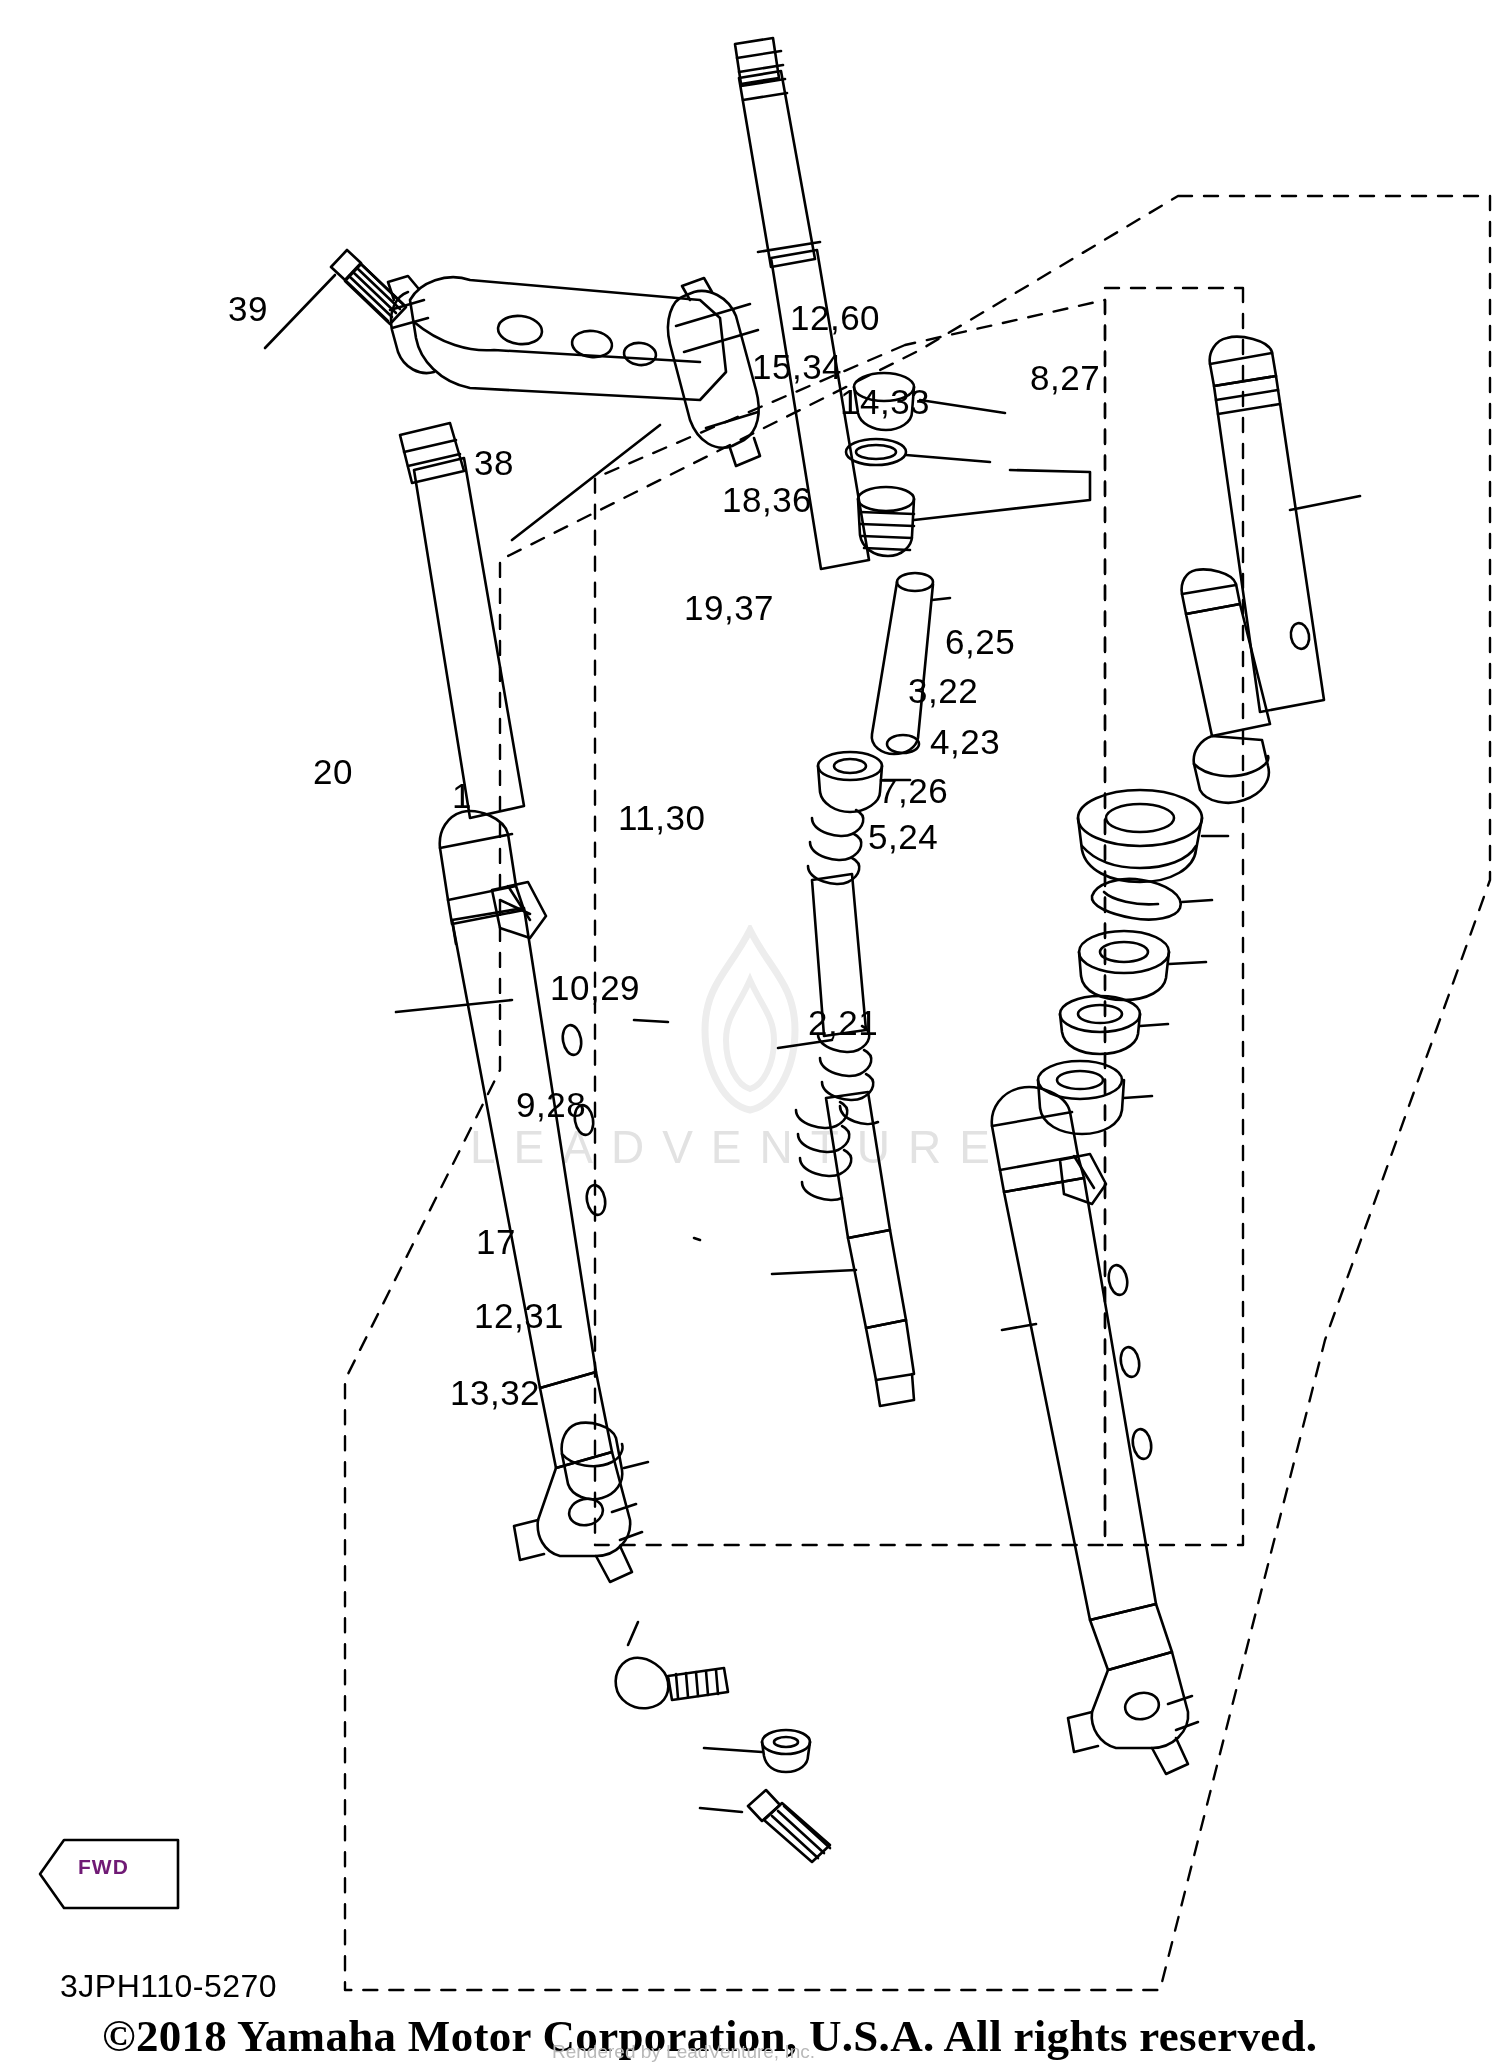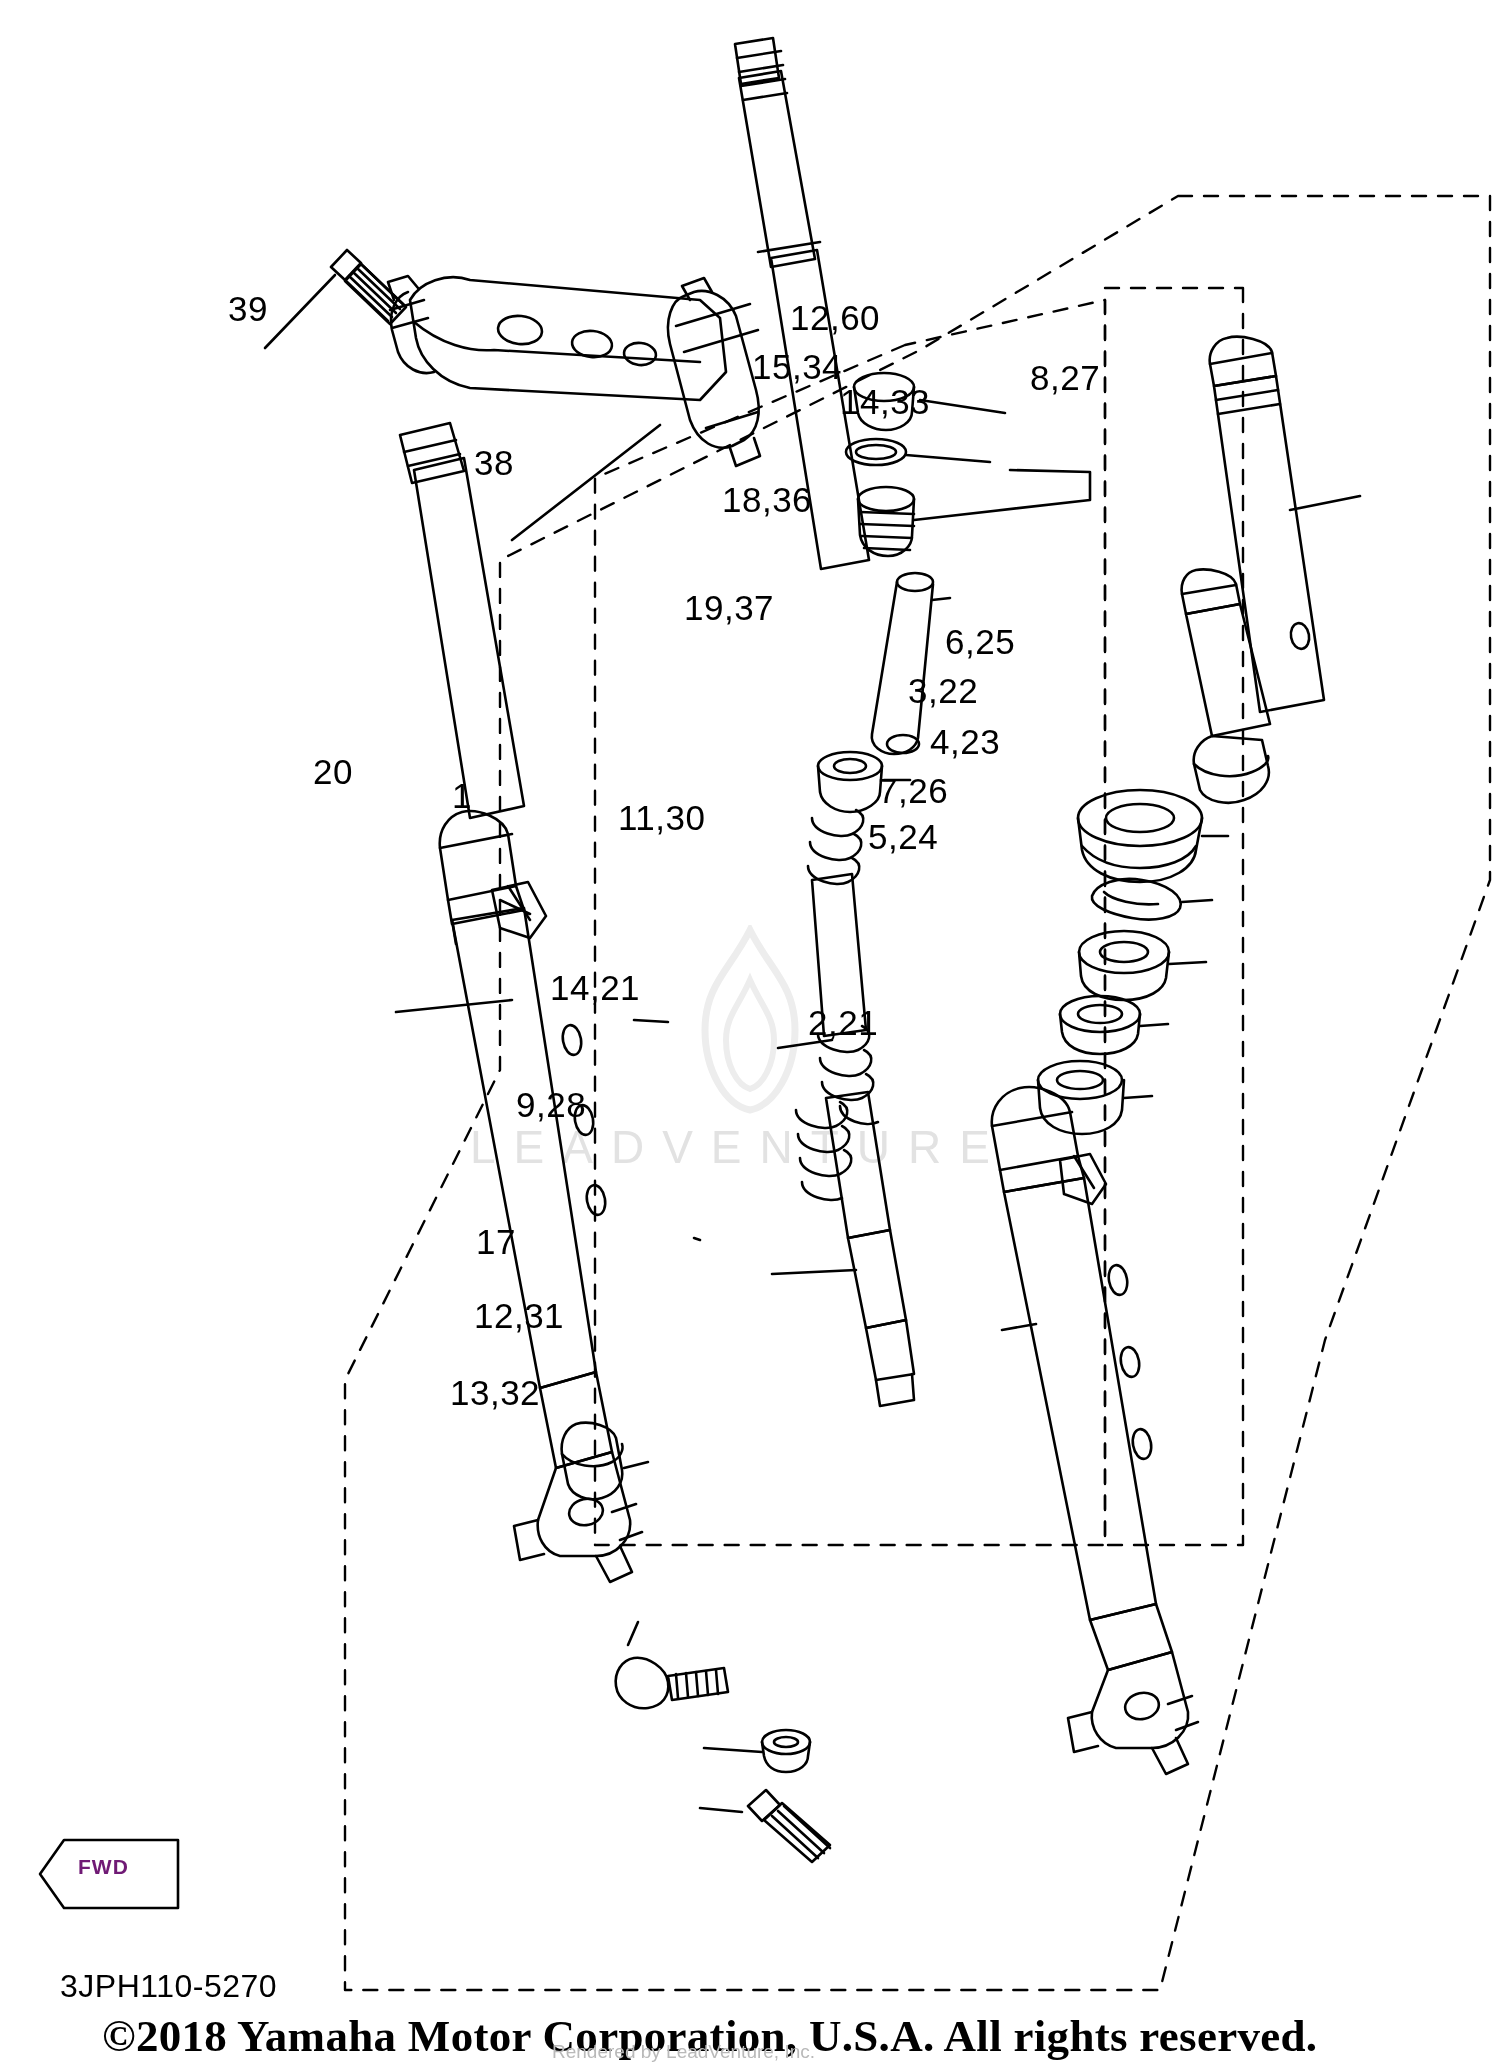--- a/index.html
+++ b/index.html
@@ -376,21 +376,21 @@
   <div class="callout" style="left:722px;  top:480px;">18,36</div>
   <div class="callout" style="left:684px;  top:588px;">19,37</div>
   <div class="callout" style="left:933px;  top:622px;margin-left:12px;">6,25</div>
   <div class="callout" style="left:908px;  top:671px;">3,22</div>
   <div class="callout" style="left:930px;  top:722px;">4,23</div>
   <div class="callout" style="left:878px;  top:771px;">7,26</div>
   <div class="callout" style="left:868px;  top:817px;">5,24</div>
   <div class="callout" style="left:313px;  top:752px;">20</div>
   <div class="callout" style="left:452px;  top:776px;">1</div>
   <div class="callout" style="left:618px;  top:798px;">11,30</div>
-  <div class="callout" style="left:550px;  top:968px;">14,21</div>
+  <div class="callout" style="left:550px;  top:968px;">10,29</div>
   <div class="callout" style="left:808px;  top:1003px;">2,21</div>
   <div class="callout" style="left:516px;  top:1085px;">9,28</div>
   <div class="callout" style="left:476px;  top:1222px;">17</div>
   <div class="callout" style="left:474px;  top:1296px;">12,31</div>
   <div class="callout" style="left:450px;  top:1373px;">13,32</div>
 
   <div class="fwd-label">FWD</div>
   <div class="part-number">3JPH110-5270</div>
   <div class="copyright">©2018 Yamaha Motor Corporation, U.S.A. All rights reserved.</div>
   <div class="rendered-by">Rendered by LeadVenture, Inc.</div>

